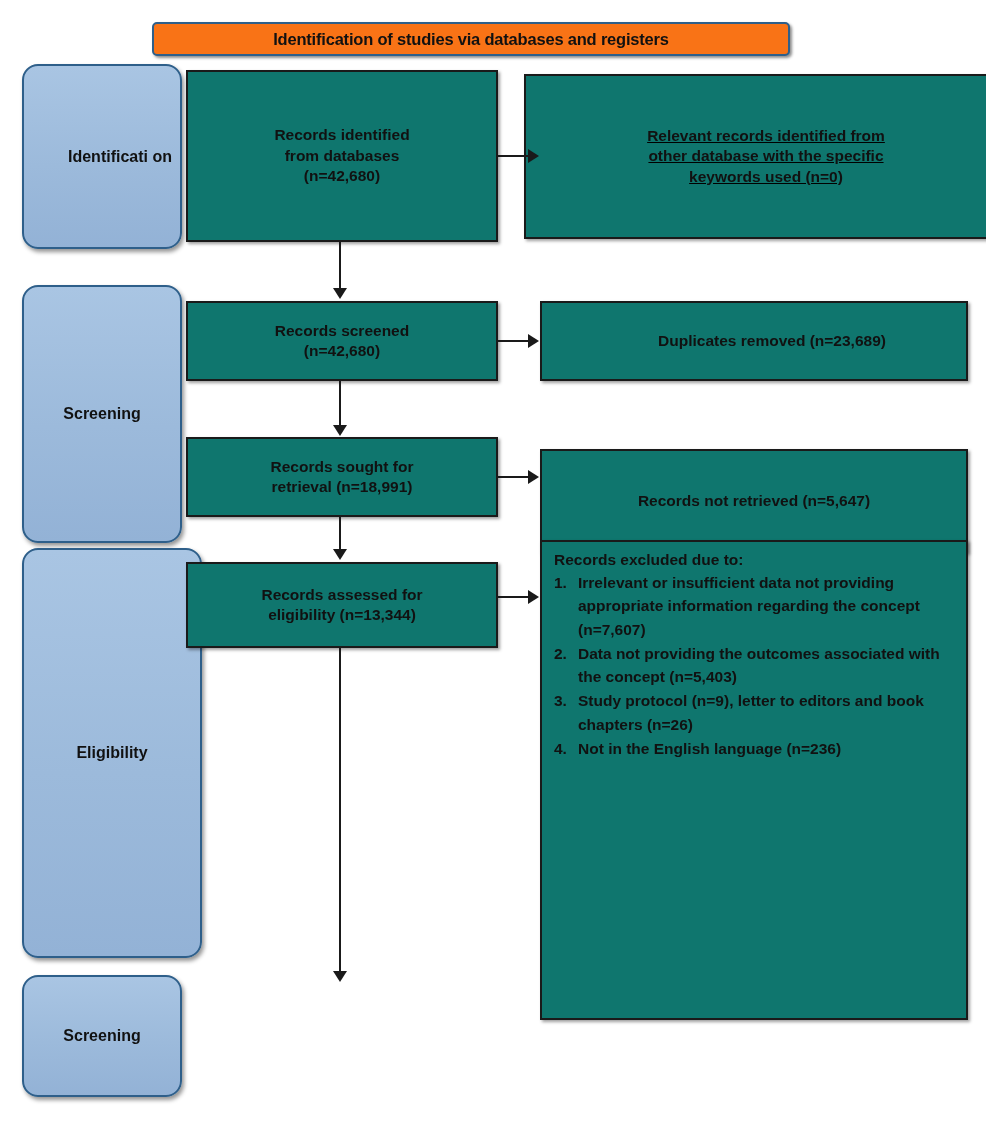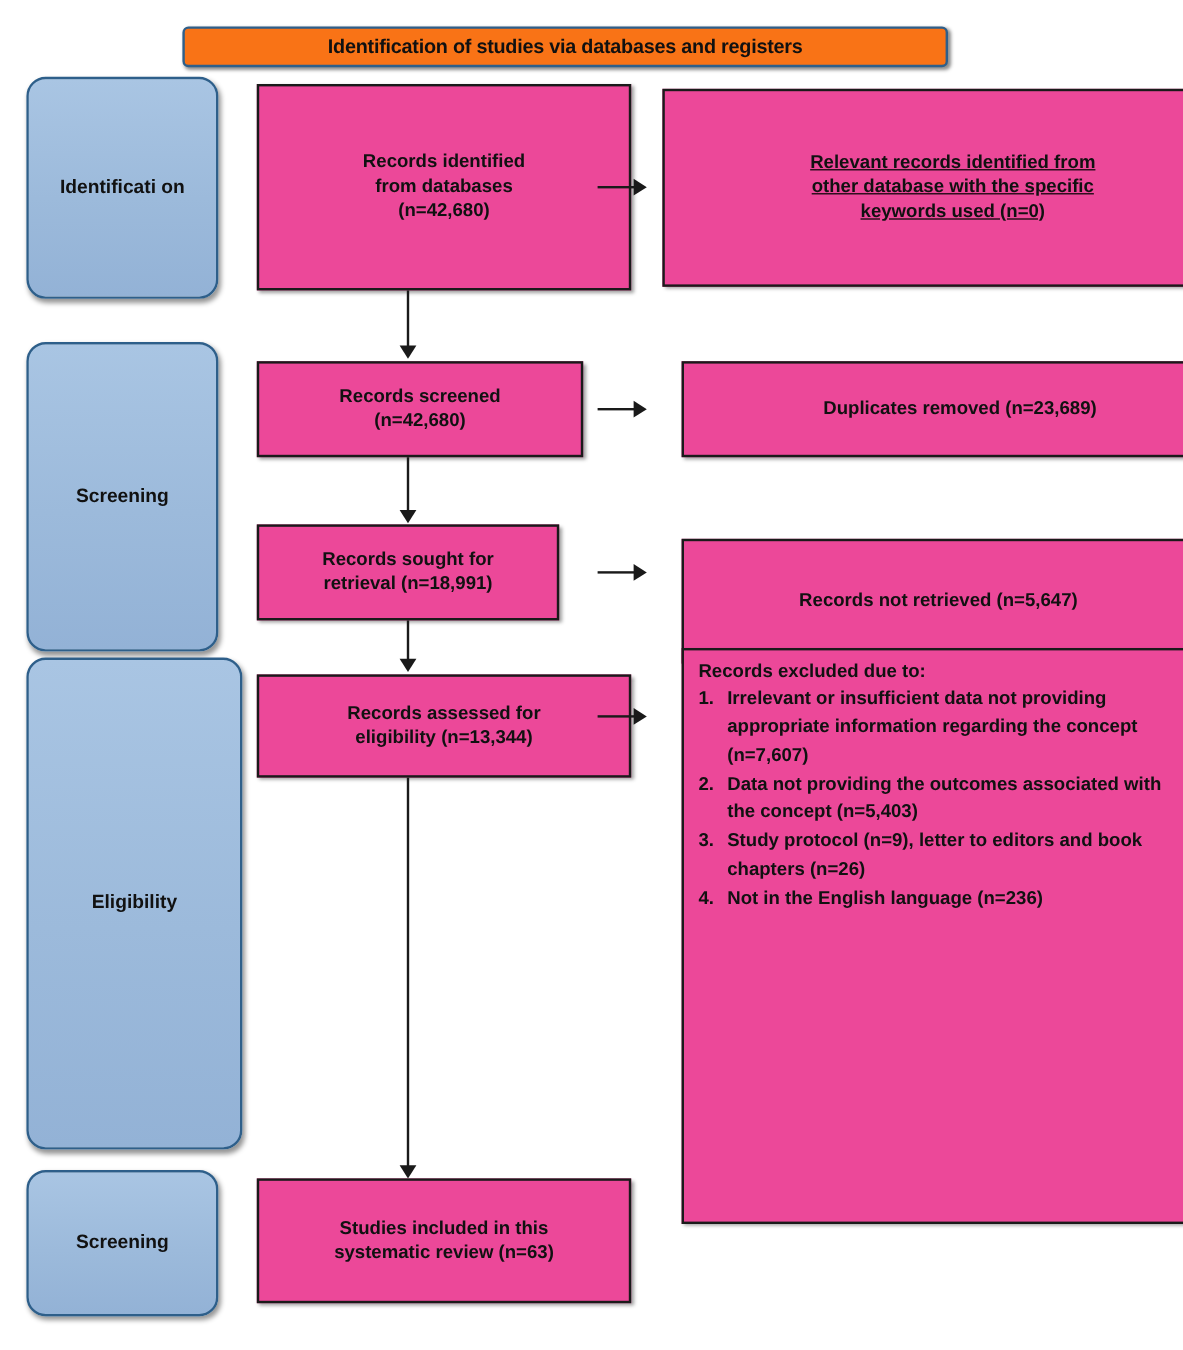--- a/index.html
+++ b/index.html
@@ -55,28 +55,27 @@
     font-size: 16px;
     font-weight: bold;
     color: #111111;
     line-height: 1.45;
     padding: 0 8px;
   }
 
   
   .box {
     position: absolute;
-    background: #ec4899;
+    background: #0f766e;
     border: 2px solid #1a1a1a;
     box-shadow: 2px 2px 3px rgba(0,0,0,0.38);
     display: flex;
     align-items: center;
     justify-content: center;
     padding: 6px 10px;
-    margin-left: 28px;
   }
   .box-text {
     font-size: 15.5px;
     font-weight: bold;
     color: #111111;
     text-align: center;
     line-height: 1.32;
     white-space: pre-line;
   }
   .box.align-left { align-items: flex-start; justify-content: flex-start; padding: 8px 10px 8px 12px; }
@@ -136,21 +135,21 @@
 </style>
 </head>
 <body>
 
 <div id="diagram">
 
   <div class="banner">
     <span class="banner-text">Identification of studies via databases and registers</span>
   </div>
 
-  <div class="phase" style="left:22px; top:64px; width:160px; height:185px;">
+  <div class="phase" style="left:22px; top:64px; width:160px; height:185px;justify-content:flex-end;">
     <span class="phase-label">Identificati
 on</span>
   </div>
 
   <div class="phase" style="left:22px; top:285px; width:160px; height:258px;">
     <span class="phase-label">Screening</span>
   </div>
 
   <div class="phase" style="left:22px; top:548px; width:180px; height:410px;">
     <span class="phase-label">Eligibility</span>
@@ -171,36 +170,36 @@
 other database with the specific
 keywords used (n=0)</span>
   </div>
 
   <div class="hline" style="left:498px; top:155px; width:32px;"></div>
   <div class="arrow-right" style="left:528px; top:149px;"></div>
 
   <div class="vline" style="left:339px; top:242px; height:50px;"></div>
   <div class="arrow-down" style="left:333px; top:288px;"></div>
 
-  <div class="box" style="left:186px; top:301px; width:272px; height:80px;">
+  <div class="box" style="left:186px; top:301px; width:312px; height:80px;">
     <span class="box-text">Records screened
 (n=42,680)</span>
   </div>
 
   <div class="box" style="left:540px; top:301px; width:428px; height:80px;padding-left:46px;">
     <span class="box-text">Duplicates removed (n=23,689)</span>
   </div>
 
   <div class="hline" style="left:498px; top:340px; width:32px;"></div>
   <div class="arrow-right" style="left:528px; top:334px;"></div>
 
   <div class="vline" style="left:339px; top:381px; height:48px;"></div>
   <div class="arrow-down" style="left:333px; top:425px;"></div>
 
-  <div class="box" style="left:186px; top:437px; width:252px; height:80px;">
+  <div class="box" style="left:186px; top:437px; width:312px; height:80px;">
     <span class="box-text">Records sought for
 retrieval (n=18,991)</span>
   </div>
 
   <div class="box" style="left:540px; top:449px; width:428px; height:104px;">
     <span class="box-text">Records not retrieved (n=5,647)</span>
   </div>
 
   <div class="hline" style="left:498px; top:476px; width:32px;"></div>
   <div class="arrow-right" style="left:528px; top:470px;"></div>
@@ -234,18 +233,14 @@
       <li class="excl-item">
         <span class="excl-num">4.</span>
         <span>Not in the English language (n=236)</span>
       </li>
     </ul>
   </div>
 
   <div class="vline" style="left:339px; top:648px; height:327px;"></div>
   <div class="arrow-down" style="left:333px; top:971px;"></div>
 
-  <div class="box" style="left:186px; top:982px; width:312px; height:104px;">
-    <span class="box-text">Studies included in this
-systematic review (n=63)</span>
-  </div>
 
 </div>
 
 </body></html>

